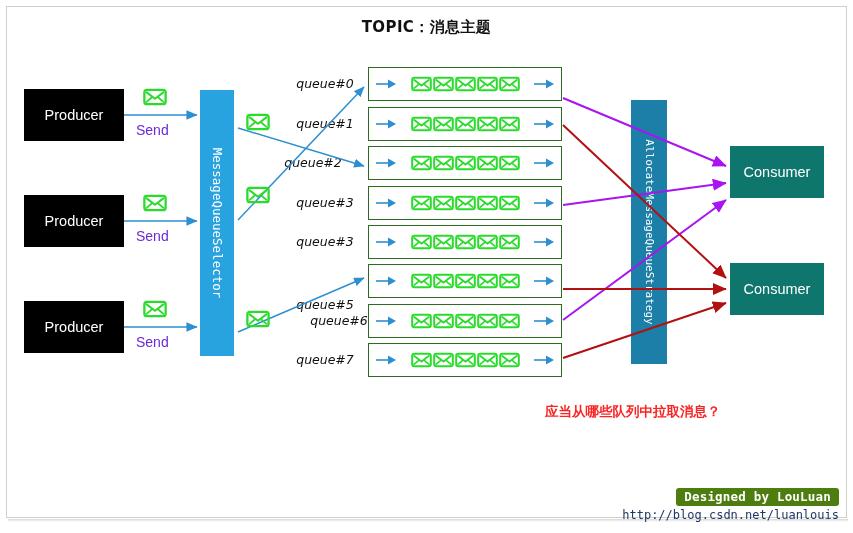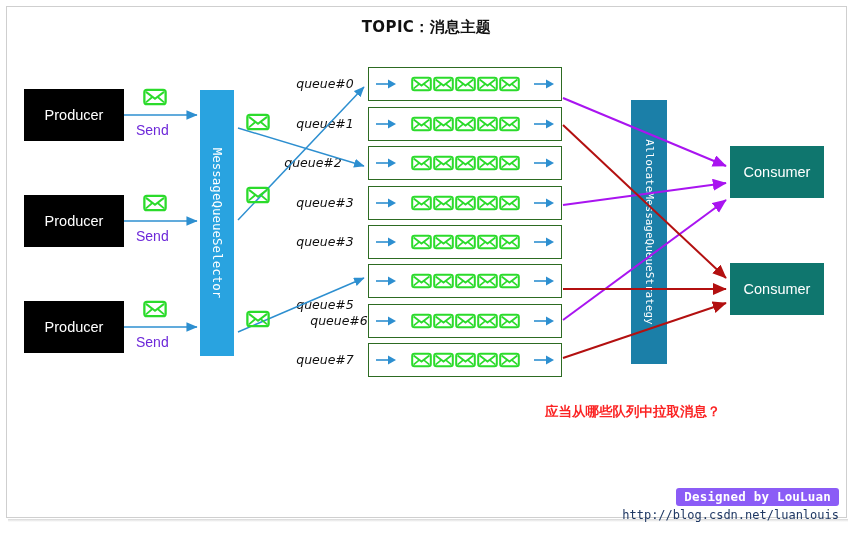--- a/index.html
+++ b/index.html
@@ -156,21 +156,21 @@
     font-family: "DejaVu Sans", sans-serif;
   }
   .credit-wrap {
     position: absolute;
     right: 14px;
     top: 487px;
     text-align: right;
   }
   .credit-name {
     display: inline-block;
-    background: #8b5cf6;
+    background: #4d7c0f;
     color: #ffffff;
     font-family: "DejaVu Sans Mono", monospace;
     font-size: 12.5px;
     font-weight: bold;
     padding: 1px 8px 2px 8px;
     border-radius: 3px;
     letter-spacing: 0.2px;
   }
   .credit-url {
     display: block;

